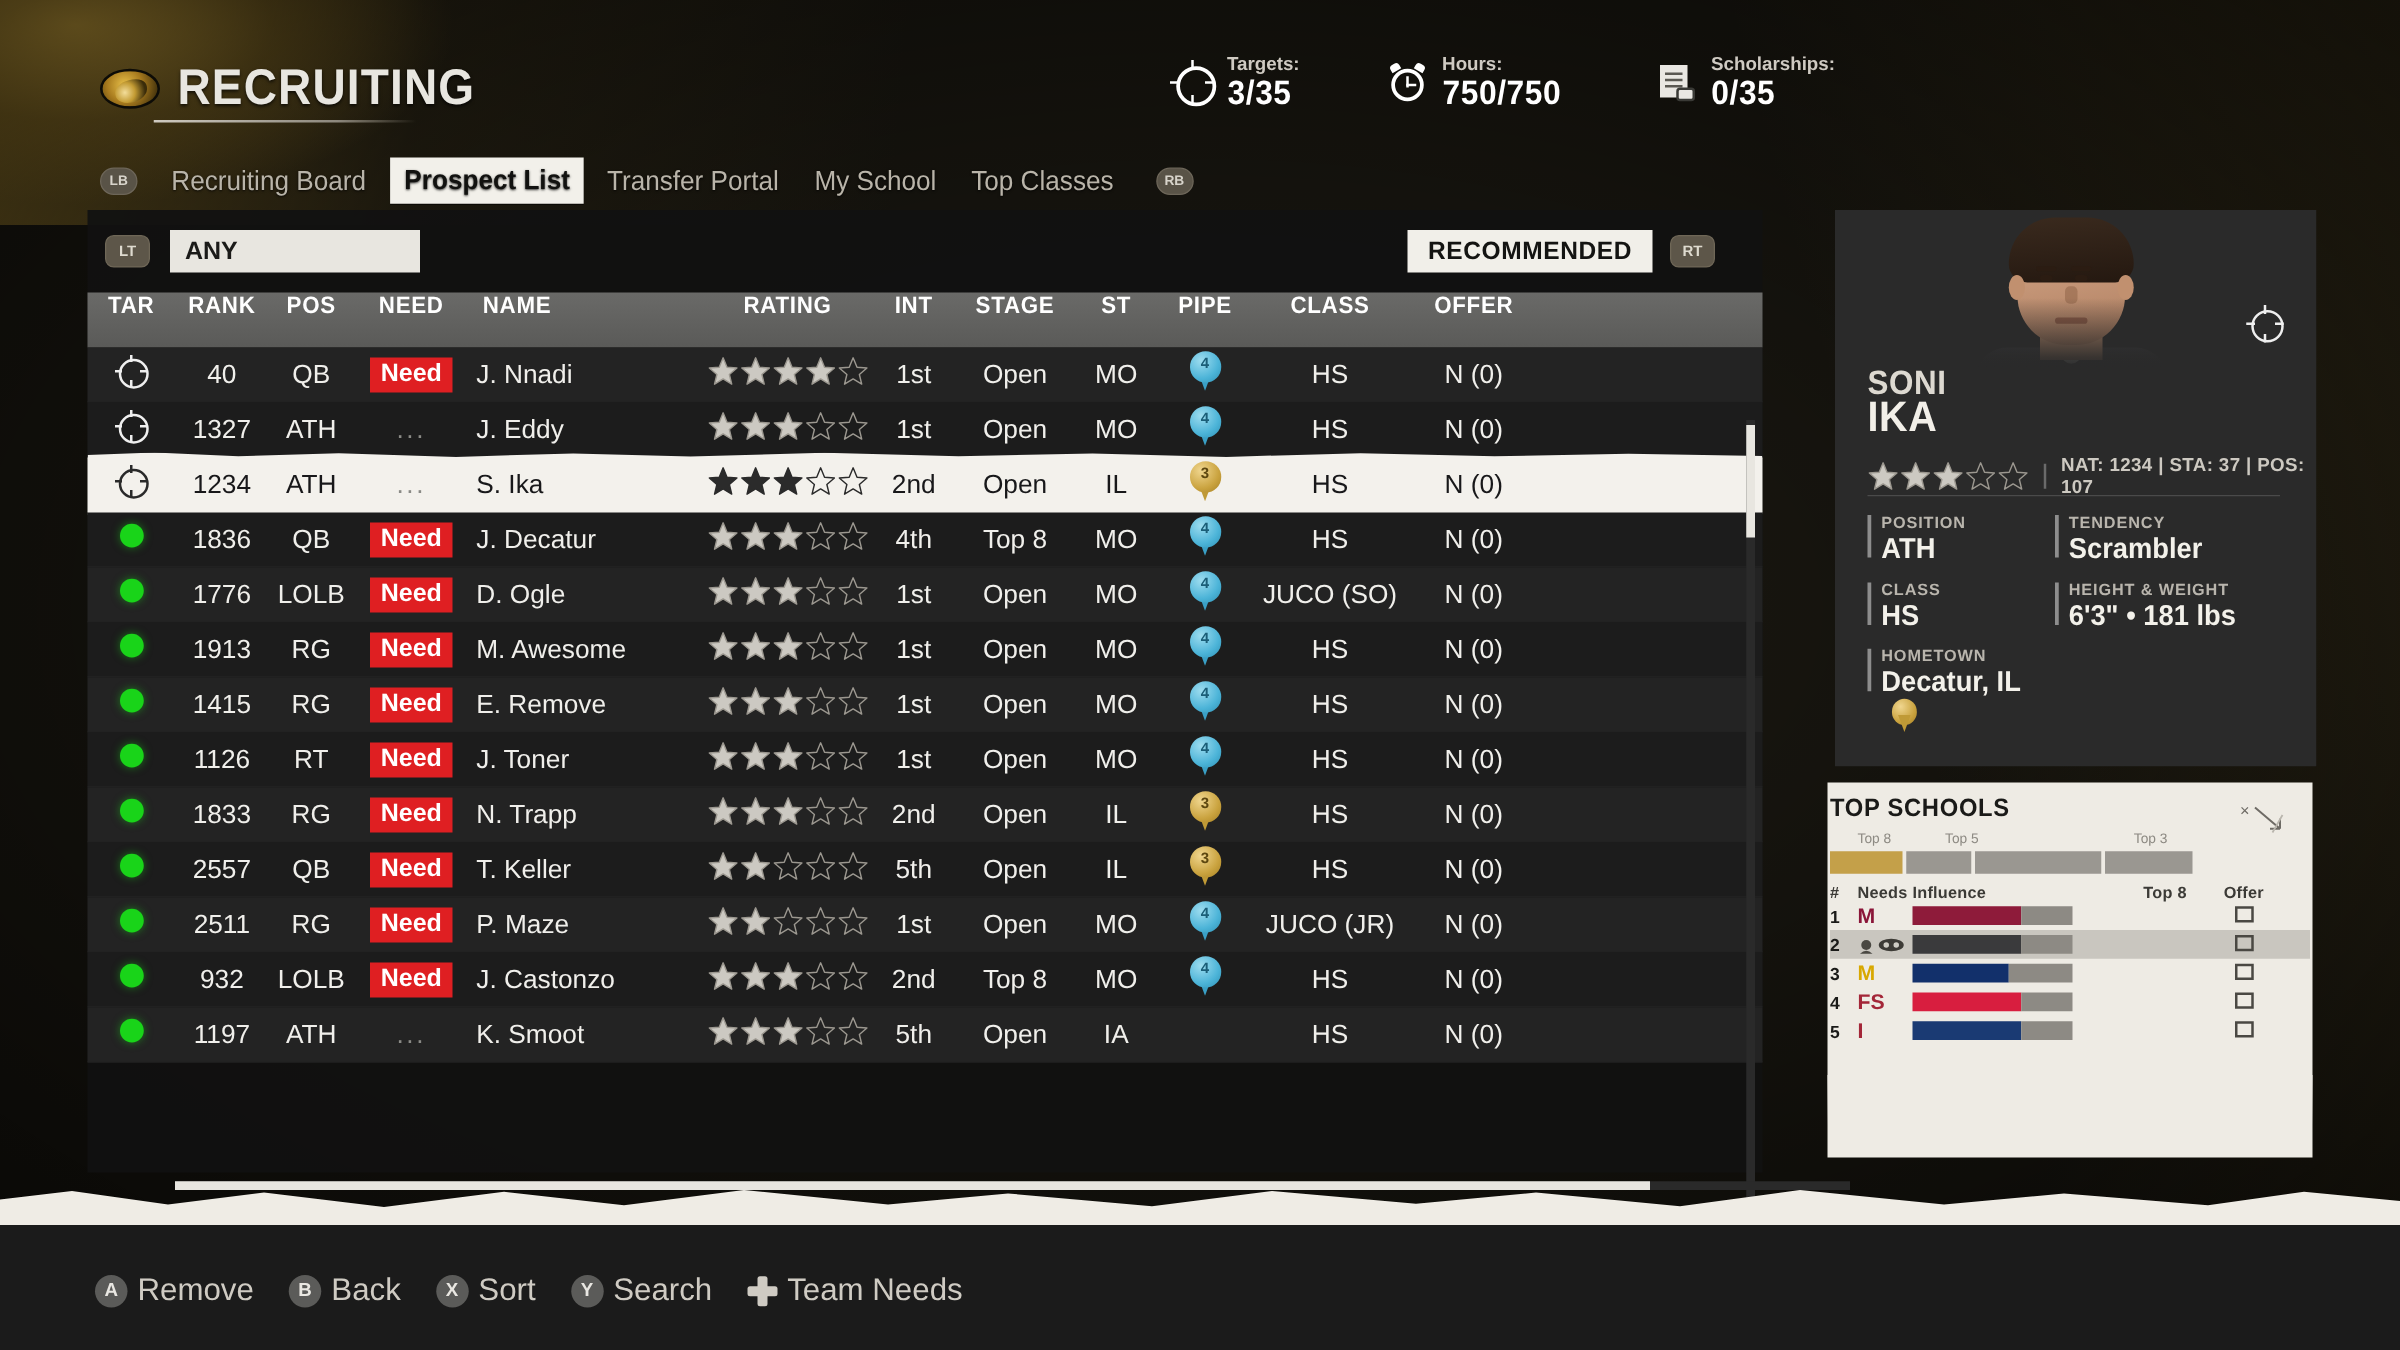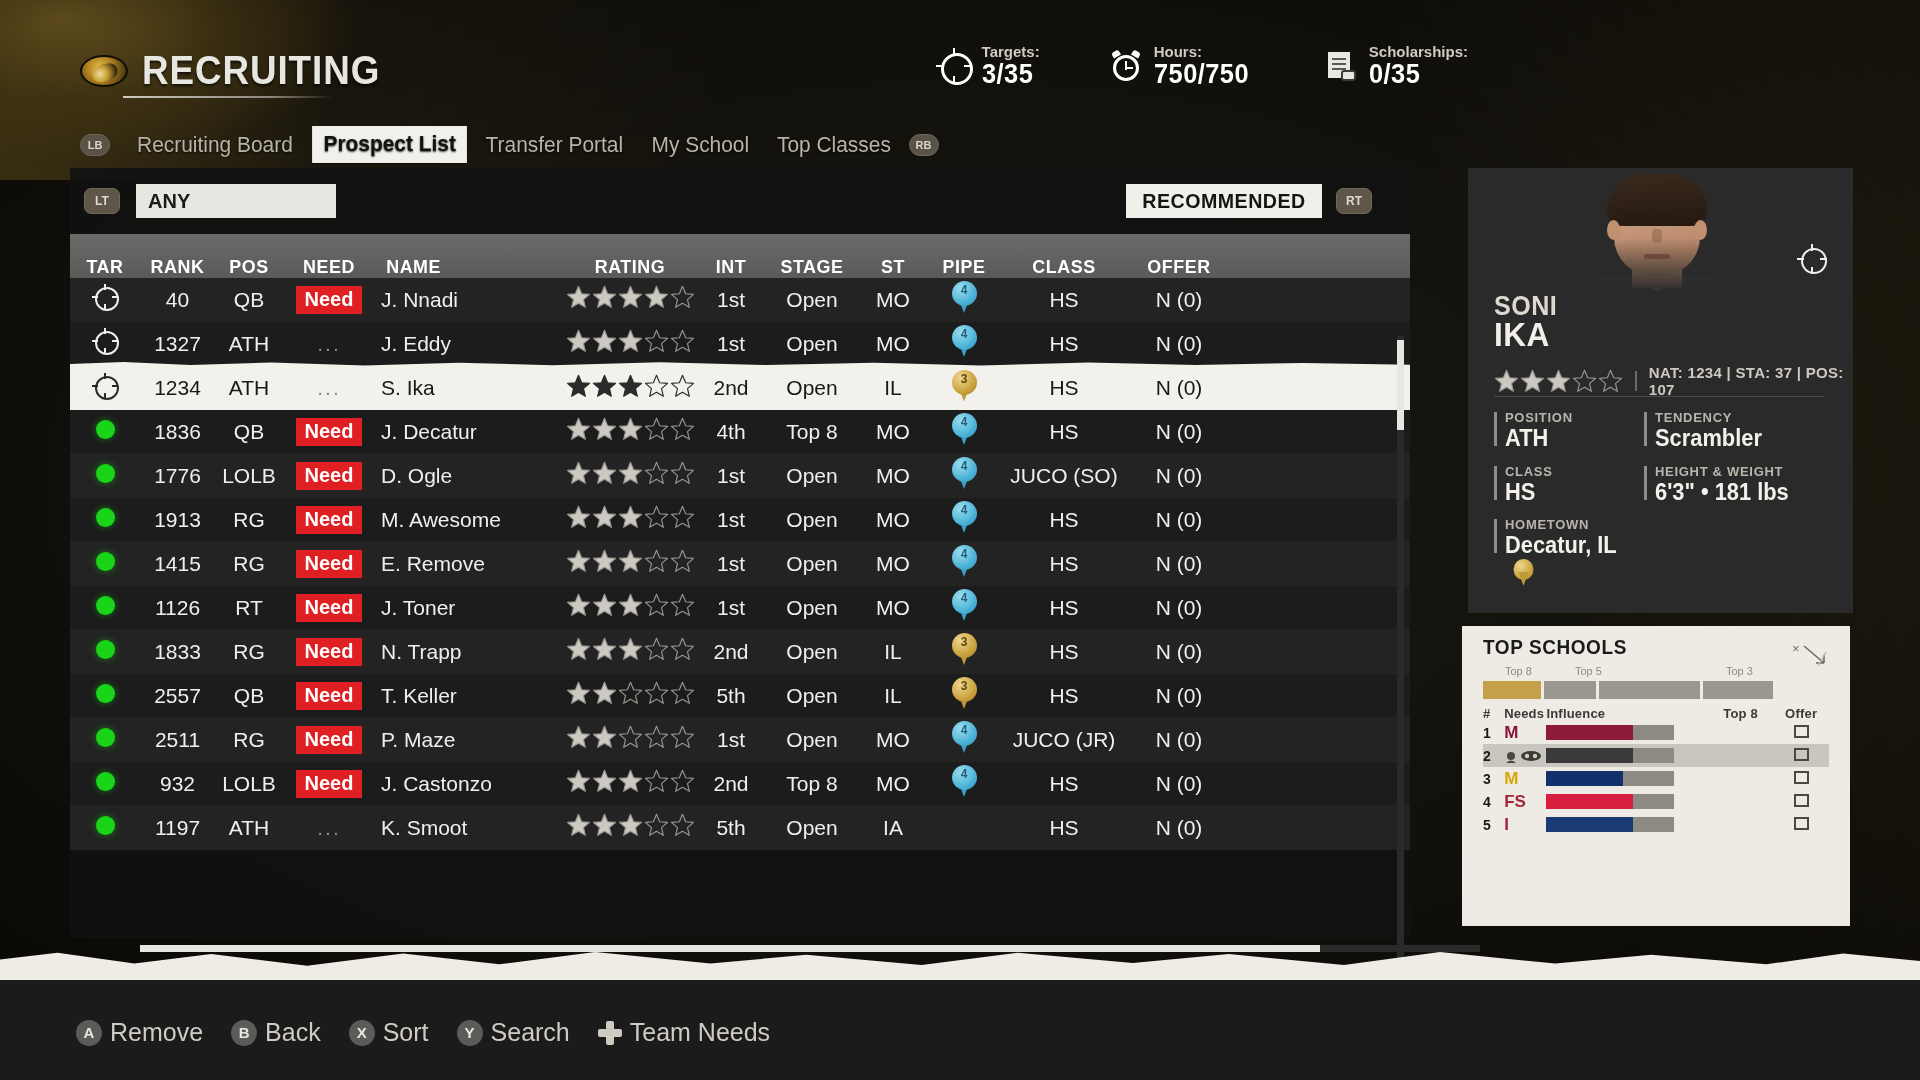--- a/index.html
+++ b/index.html
@@ -57,21 +57,21 @@
   }
 
   
   .nav{position:absolute;left:80px;top:126px;display:flex;align-items:center;gap:0px;}
   .bumper{
     width:30px;height:22px;border-radius:11px;background:#595347;
     display:flex;align-items:center;justify-content:center;
     font-size:11px;font-weight:bold;color:#d8d4cb;margin-right:12px;flex:none;
     border:1px solid #6d6659;
   }
-  .bumper.rb{margin-right:0;margin-left:4px;}
+  .bumper.rb{margin-right:0;margin-left:20px;}
   .tab{
     font-size:22px;color:#b9b4a9;padding:4px 11px;white-space:nowrap;
     text-shadow:0 1px 2px rgba(0,0,0,.8);
     transform:scaleX(.95);
   }
   .tab.active{
     background:#f2f0ea;color:#121210;font-weight:bold;
     padding:5px 12px 6px;
     box-shadow:0 1px 0 rgba(0,0,0,.5);
   }
@@ -126,21 +126,21 @@
   .recbtn{
     position:absolute;right:86px;top:16px;width:200px;height:34px;background:#f1efe9;color:#141412;
     font-size:20px;font-weight:bold;display:flex;align-items:center;justify-content:center;letter-spacing:.5px;
     transform:scaleX(.98);
   }
   .trigger.rt{position:absolute;right:38px;top:20px;}
 
   
   .thead{
     height:44px;background:linear-gradient(180deg,#6a6a68,#5a5a58);
-    display:flex;align-items:flex-end;font-size:19px;font-weight:bold;color:#fff;letter-spacing:.6px;
+    display:flex;align-items:flex-start;font-size:19px;font-weight:bold;color:#fff;letter-spacing:.6px;
   }
   .thead .cell{transform:scaleX(.94);}
   .trow{
     height:44px;display:flex;align-items:center;font-size:21px;color:#f0efeb;
     border-bottom:1px solid #232323;position:relative;
   }
   .trow.odd{background:#232323;align-items:center;}
   .trow.even{background:#1c1c1c;}
   .trow.sel{background:#f3f1ec;color:#18181a;border-bottom:none;}
   .trow.sel .rank,.trow.sel .pos,.trow.sel .name,.trow.sel .int,
@@ -254,21 +254,21 @@
 
   .pgrid{position:absolute;left:26px;top:242px;width:340px;}
   .prow{display:flex;margin-bottom:12px;}
   .pfield{position:relative;padding-left:11px;}
   .pfield::before{content:"";position:absolute;left:0;top:2px;width:3px;height:34px;background:#8d8d8d;}
   .pfield .k{font-size:13px;color:#b9b5ad;letter-spacing:.7px;font-weight:600;line-height:1.25;}
   .pfield .v{font-size:23px;font-weight:bold;color:#f3f1ea;line-height:1.1;transform:scaleX(.95);transform-origin:left;}
   .pf1{width:150px;}
   .hometown-pin{display:inline-block;vertical-align:-4px;margin-left:9px;}
   .schools-inner{position:absolute;left:1462px;top:626px;width:388px;height:300px;background:#eeebe4;color:#1a1a18;
-    padding:10px 21px 0;}
+    padding:10px 2px 0;}
   .sch-title{font-size:20px;font-weight:bold;letter-spacing:.6px;transform:scaleX(.95);transform-origin:left;}
   .sch-expand{position:absolute;right:16px;top:14px;width:44px;height:30px;}
   .sch-ticks{position:relative;height:16px;margin-top:6px;}
   .sch-ticks span{position:absolute;font-size:11px;color:#8d8a83;}
   .sch-meter{display:flex;height:18px;gap:3px;margin-top:0px;}
   .sch-meter .seg{background:#9a9791;}
   .sch-meter .seg.fill{background:#c4a049;}
   .sch-head{display:flex;font-size:13px;color:#3b3a36;font-weight:600;margin-top:7px;letter-spacing:.2px;}
   .srow{display:flex;align-items:center;height:23px;font-size:14px;}
   .srow.hl{background:#c9c6bf;}

